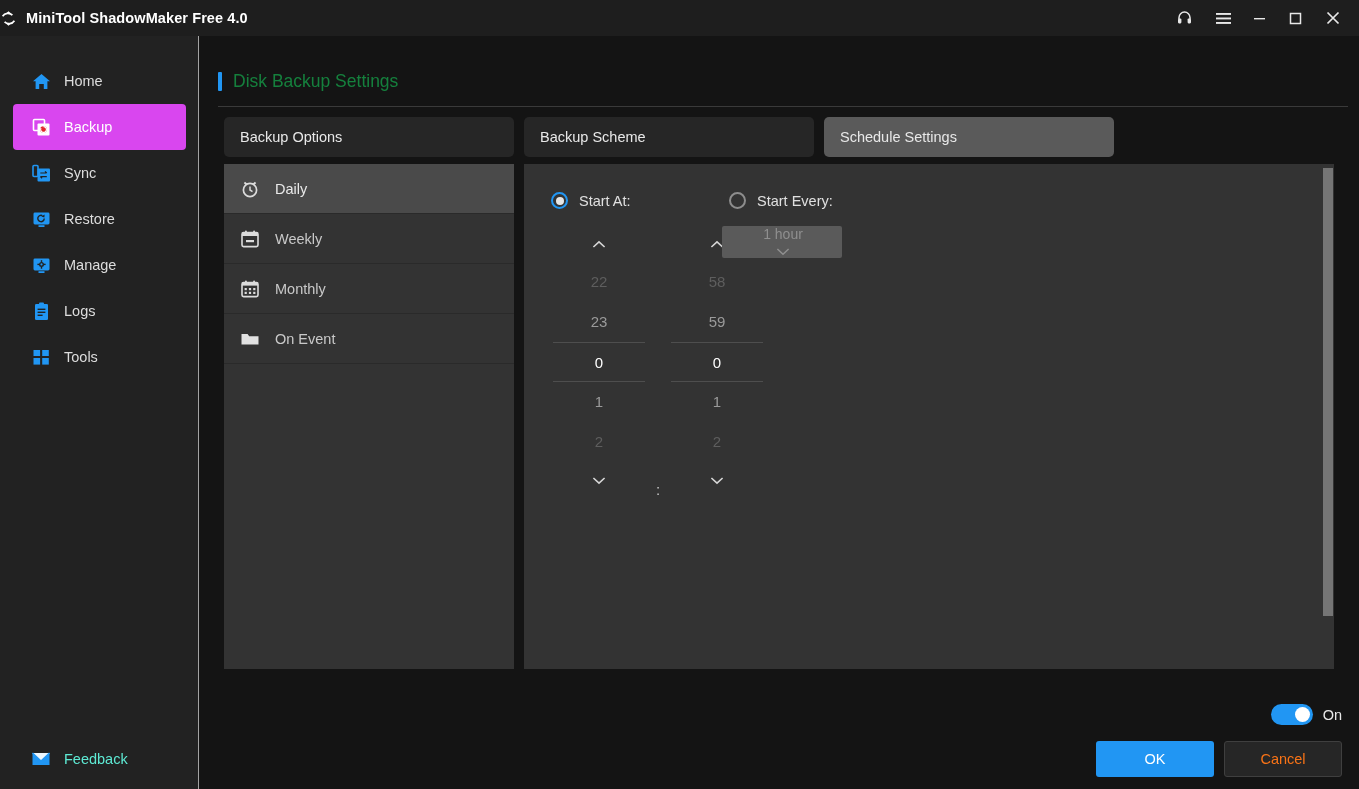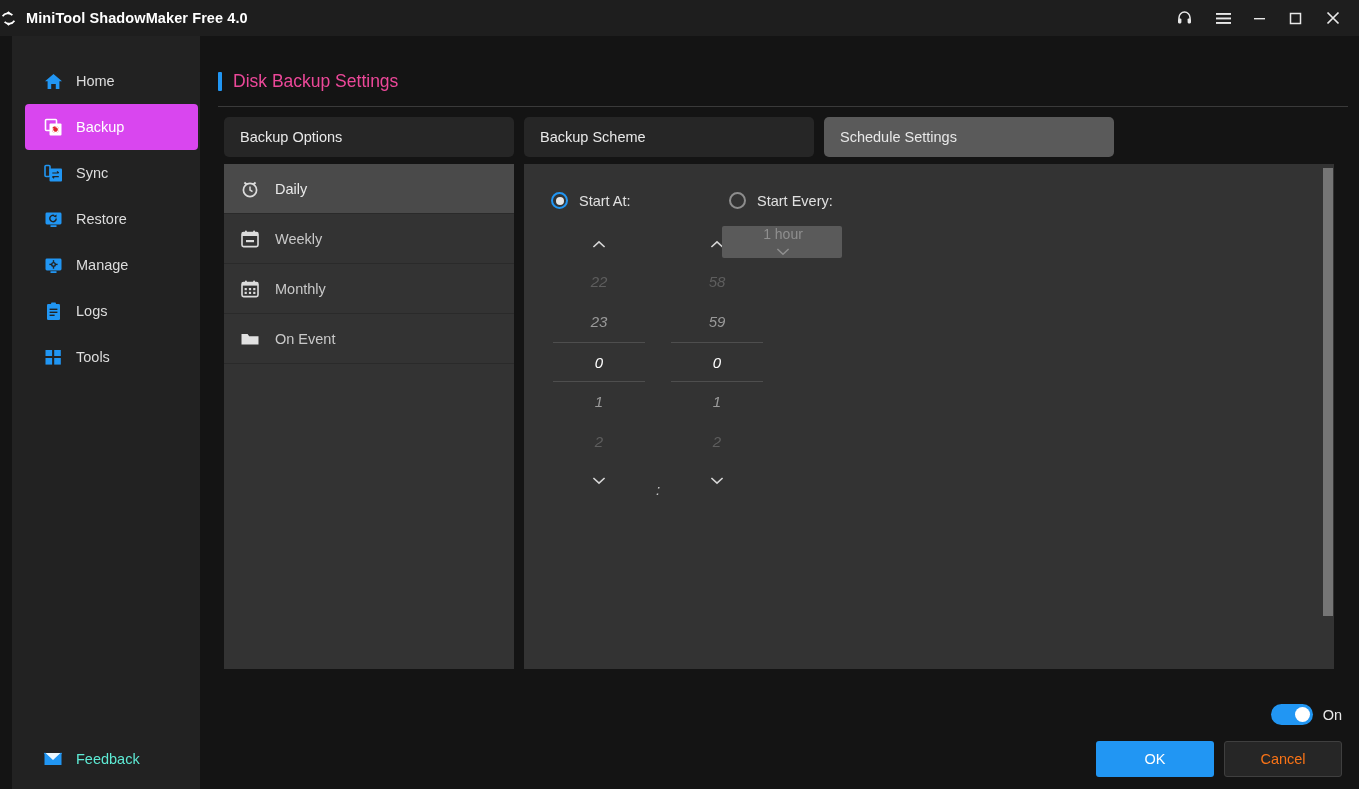--- a/index.html
+++ b/index.html
@@ -31,23 +31,23 @@
     width: 36px; height: 36px; display: flex;
     align-items: center; justify-content: center;
     cursor: pointer;
   }
   .win-btn svg { display: block; }
   .win-btn.close { width: 40px; margin-right: 6px; }
   .win-btn.support { margin-right: 3px; }
 
   
   .sidebar {
-    position: absolute; top: 36px; left: 12px; width: 199px; height: 753px;
+    position: absolute; top: 36px; left: 0; width: 199px; height: 753px;
     background: #222222;
-    border-right: 3px solid #a3a3a3;
+    border-right: 1px solid #a3a3a3;
   }
   .nav { position: absolute; top: 22px; left: 0; width: 199px; }
   .nav-item {
     height: 46px; margin: 0 13px 0 13px;
     display: flex; align-items: center; gap: 13px;
     padding-left: 18px; border-radius: 4px; cursor: pointer;
   }
   .nav-item.active { background: #d946ef; }
   .nav-label { color: #dddddd; font-size: 14.5px; white-space: nowrap; }
   .nav-item.active .nav-label { color: #ffffff; }
@@ -60,21 +60,21 @@
     border-radius: 4px; cursor: pointer;
   }
   .feedback-label { color: #5eead4; font-size: 14.5px; }
 
   
   .main { position: absolute; top: 36px; left: 200px; width: 1159px; height: 753px; background: #141414; }
 
   .page-head { position: absolute; top: 35px; left: 18px; width: 1130px; }
   .page-head-row { display: flex; align-items: center; gap: 11px; }
   .accent-bar { width: 4px; height: 19px; background: #2196f3; border-radius: 1px; }
-  .page-title { color: #ec4899; font-size: 17.5px; }
+  .page-title { color: #15803d; font-size: 17.5px; }
   .head-rule { margin-top: 14px; height: 1px; background: #3a3a3a; width: 1130px; }
 
   .tabs { position: absolute; top: 81px; left: 24px; display: flex; gap: 10px; }
   .tab {
     width: 290px; height: 40px; border-radius: 5px;
     background: #262626; display: flex; align-items: center;
     padding-left: 16px; cursor: pointer;
   }
   .tab.active { background: #5a5a5a; }
   .tab-label { color: #e8e8e8; font-size: 14.5px; }
@@ -108,21 +108,21 @@
   .radio-mark {
     width: 17px; height: 17px; border-radius: 50%;
     border: 2px solid #8d8d8d; background: transparent;
     display: flex; align-items: center; justify-content: center;
   }
   .radio-mark.checked { border-color: #2196f3; }
   .radio-dot { width: 8px; height: 8px; border-radius: 50%; background: #e6e6e6; }
   .radio-label { color: #e0e0e0; font-size: 14.5px; white-space: nowrap; }
 
   
-  .timepicker { position: absolute; top: 62px; left: 25px; display: flex; align-items: flex-end; font-style: italic; }
+  .timepicker { position: absolute; top: 62px; left: 25px; display: flex; align-items: flex-end; }
   .tcol { width: 100px; display: flex; flex-direction: column; align-items: center; }
   .tarrow { height: 36px; display: flex; align-items: center; justify-content: center; width: 100%; cursor: pointer; }
   .tvals { display: flex; flex-direction: column; align-items: center; width: 92px; }
   .tval {
     height: 40px; width: 92px; line-height: 40px; text-align: center;
     font-size: 15px; color: #9a9a9a; cursor: pointer;
   }
   .tval.faded { color: #5e5e5e; }
   .tval.sel {
     color: #ffffff;

